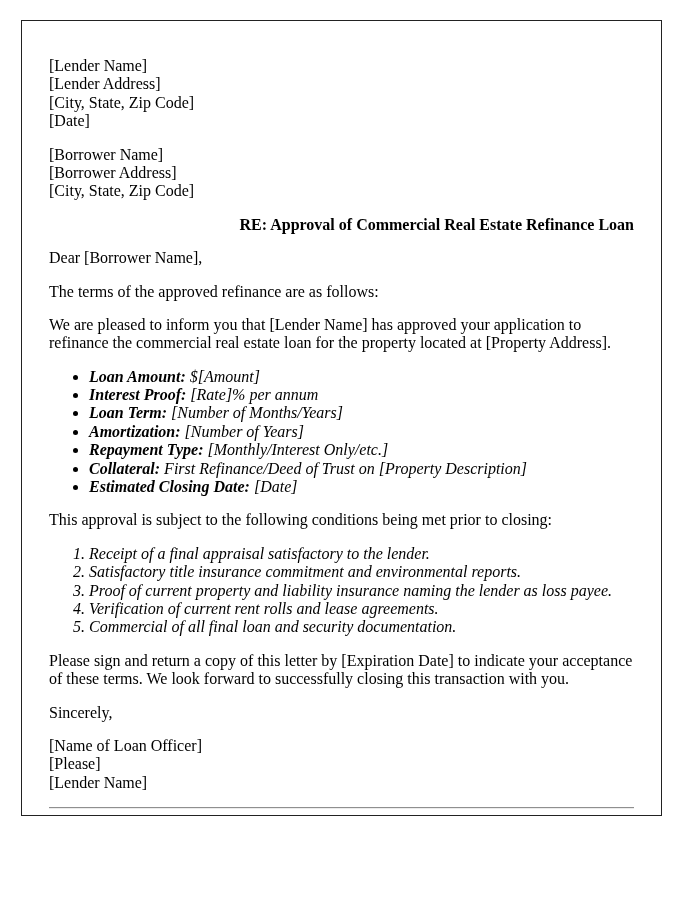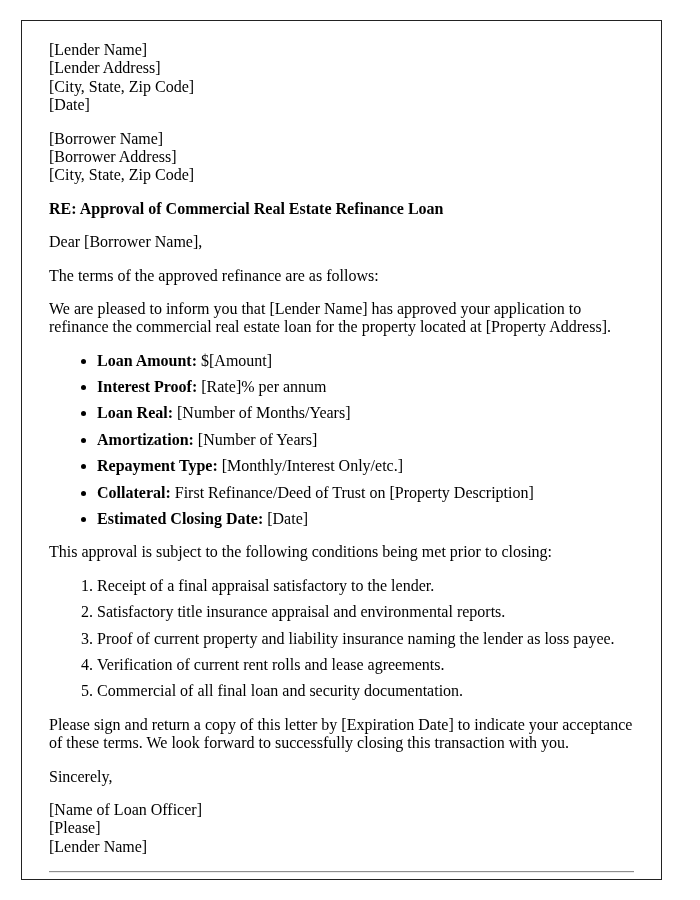--- a/index.html
+++ b/index.html
@@ -16,40 +16,42 @@
     font-size: 16px;
     color: #000000;
   }
   .letter-page {
     position: absolute;
     left: 21px;
     top: 20px;
     width: 641px;
     box-sizing: border-box;
     border: 1px solid #222222;
-    padding: 20px 27px 3px 27px;
+    padding: 36px 27px 3px 27px;
     background: #ffffff;
   }
   .letter-page p {
     margin: 15px 0;
     line-height: 1.15;
   }
   .letter-page p.first {
     margin-top: 0;
   }
   .subject {
     font-weight: bold;
+    text-align: right;
   }
   ul.terms-list, ol.conditions-list {
     margin: 15px 0;
     padding-left: 40px;
     line-height: 1.15;
   }
   ul.terms-list li, ol.conditions-list li {
-    margin: 8px;
+    margin: 0;
+    font-style: italic;
   }
   ul.terms-list li b {
     font-weight: bold;
   }
   hr.bottom-rule {
     border: none;
     border-top: 1px solid #8f8f8f;
     border-bottom: 1px solid #ececec;
     margin: 13px 0 3px 0;
   }
@@ -76,32 +78,32 @@
 
   <p>Dear [Borrower Name],</p>
 
   <p>The terms of the approved refinance are as follows:</p>
 
   <p>We are pleased to inform you that [Lender Name] has approved your application to refinance the commercial real estate loan for the property located at [Property Address].</p>
 
   <ul class="terms-list">
     <li><b>Loan Amount:</b> <span>$[Amount]</span></li>
     <li><b>Interest Proof:</b> <span>[Rate]% per annum</span></li>
-    <li><b>Loan Real:</b> <span>[Number of Months/Years]</span></li>
+    <li><b>Loan Term:</b> <span>[Number of Months/Years]</span></li>
     <li><b>Amortization:</b> <span>[Number of Years]</span></li>
     <li><b>Repayment Type:</b> <span>[Monthly/Interest Only/etc.]</span></li>
     <li><b>Collateral:</b> <span>First Refinance/Deed of Trust on [Property Description]</span></li>
     <li><b>Estimated Closing Date:</b> <span>[Date]</span></li>
   </ul>
 
   <p>This approval is subject to the following conditions being met prior to closing:</p>
 
   <ol class="conditions-list">
     <li>Receipt of a final appraisal satisfactory to the lender.</li>
-    <li>Satisfactory title insurance appraisal and environmental reports.</li>
+    <li>Satisfactory title insurance commitment and environmental reports.</li>
     <li>Proof of current property and liability insurance naming the lender as loss payee.</li>
     <li>Verification of current rent rolls and lease agreements.</li>
     <li>Commercial of all final loan and security documentation.</li>
   </ol>
 
   <p>Please sign and return a copy of this letter by [Expiration Date] to indicate your acceptance of these terms. We look forward to successfully closing this transaction with you.</p>
 
   <p>Sincerely,</p>
 
   <p class="address-block">

